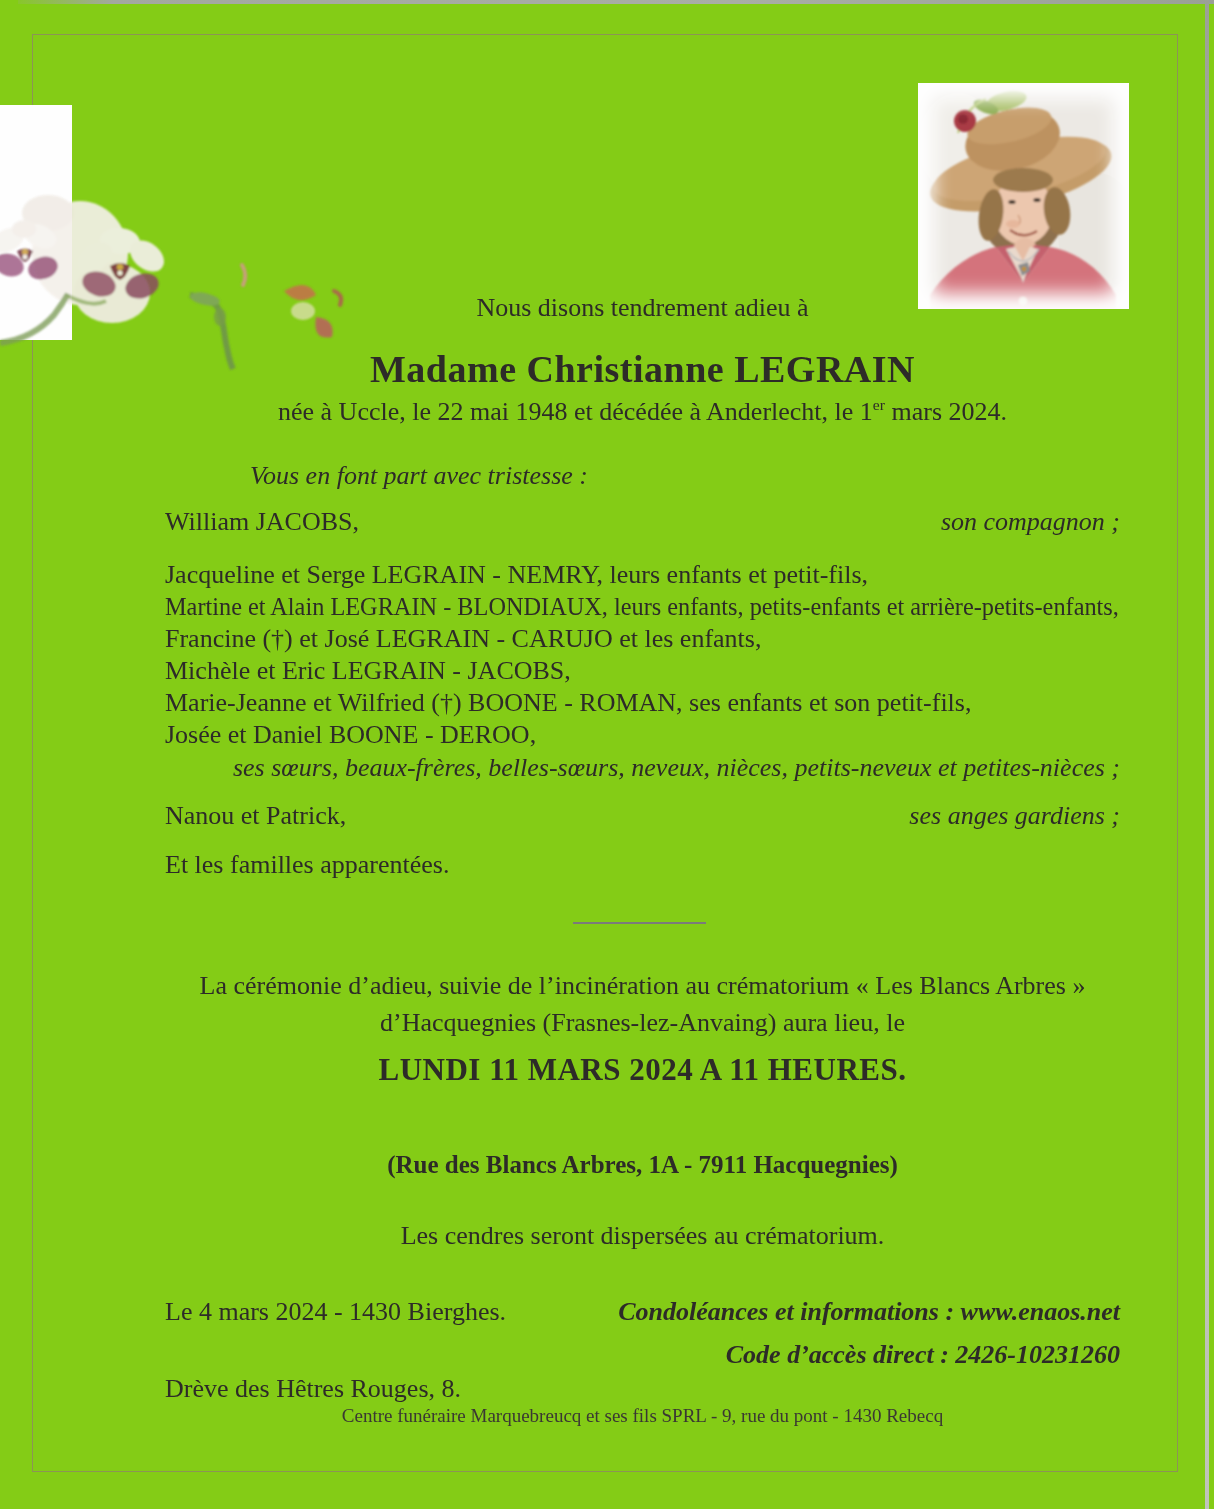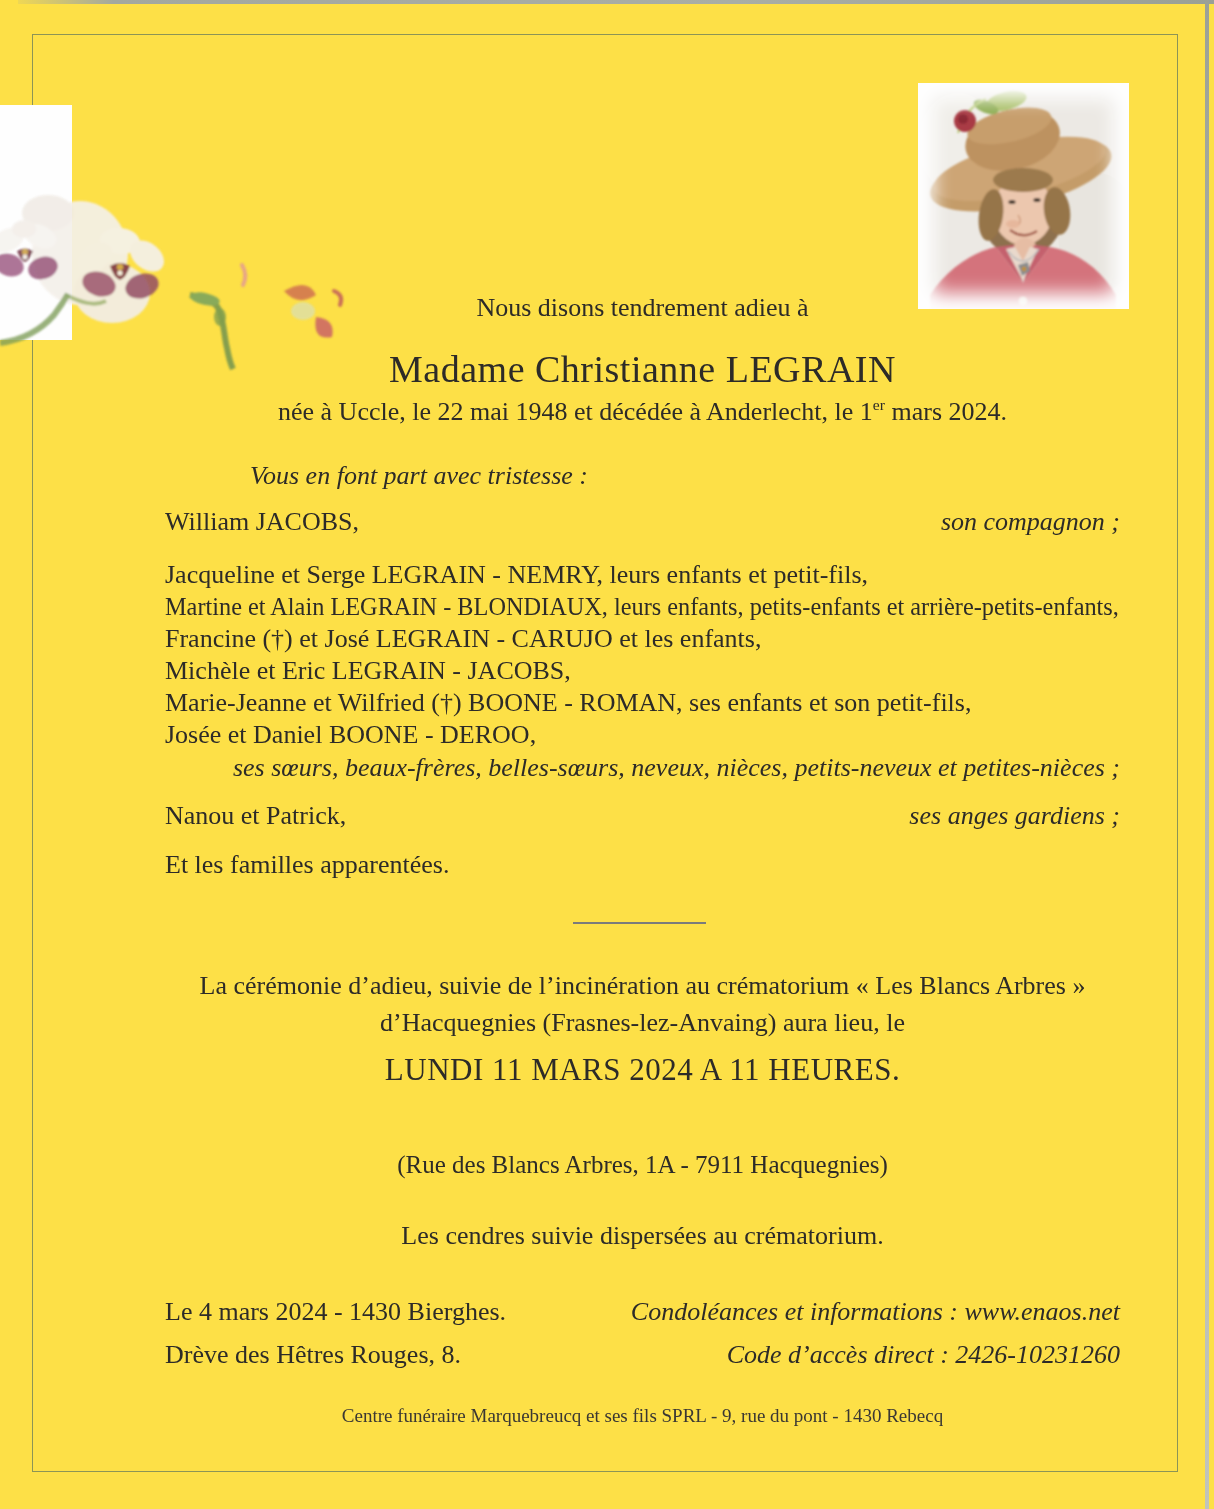--- a/index.html
+++ b/index.html
@@ -1,32 +1,32 @@
 <!DOCTYPE html>
 <html><head>
 <meta charset="utf-8">
 <style>
   html,body { margin:0; padding:0; background:#e9e9e9; }
   .page {
     position:relative; width:1214px; height:1509px; margin:0 auto;
-    background:#fde047; overflow:hidden;
+    background:#84cc16; overflow:hidden;
     font-family:"Liberation Serif", serif; color:#2d2b28;
   }
   
   .scan-edge-top { position:absolute; left:18px; top:0; right:0; height:4px;
     background:linear-gradient(to right, rgba(160,165,155,.15), #a3a89f 8%, #a9aea5 60%, #9aa096); }
   .scan-edge-right { position:absolute; top:0; bottom:0; left:1205px; width:4px;
     background:linear-gradient(to bottom, #9ba197, #b4b9b0 40%, #c0c4bb); }
   
   .frame { position:absolute; left:32px; top:34px; width:1144px; height:1436px;
     border:1.6px solid #8c9456; }
   .txt { position:absolute; white-space:nowrap; }
   .ctr { left:90px; width:1105px; text-align:center; }
   .it  { font-style:italic; }
-  .bd  { font-weight:normal; }
+  .bd  { font-weight:bold; }
   .s26 { font-size:26px; line-height:30px; }
   .s25 { font-size:25px; line-height:29px; }
   .s38 { font-size:38px; line-height:42px; letter-spacing:.5px; }
   .s31 { font-size:31px; line-height:35px; letter-spacing:.5px; }
   .s19 { font-size:19px; line-height:23px; color:#3a3733; }
   .rgt { right:94px; text-align:left; }
   .lft { left:165px; }
   .squeeze { display:inline-block; transform:scaleX(.935); transform-origin:0 50%; }
   .divider { position:absolute; left:573px; top:922px; width:133px; height:2px; background:#7b7b7b; }
   sup { font-size:60%; vertical-align:super; line-height:0; }
@@ -175,22 +175,22 @@
   <div class="txt lft s26" style="top:850px">Et les familles apparentées.</div>
 
   <div class="divider"></div>
 
   <div class="txt ctr s26" style="top:971px">La cérémonie d’adieu, suivie de l’incinération au crématorium « Les Blancs Arbres »</div>
   <div class="txt ctr s26" style="top:1008px">d’Hacquegnies (Frasnes-lez-Anvaing) aura lieu, le</div>
 
   <div class="txt ctr s31 bd" style="top:1052px">LUNDI 11 MARS 2024 A 11 HEURES.</div>
   <div class="txt ctr s25 bd" style="top:1150px">(Rue des Blancs Arbres, 1A - 7911 Hacquegnies)</div>
 
-  <div class="txt ctr s26" style="top:1221px">Les cendres suivie dispersées au crématorium.</div>
+  <div class="txt ctr s26" style="top:1221px">Les cendres seront dispersées au crématorium.</div>
 
   <div class="txt lft s26" style="top:1297px">Le 4 mars 2024 - 1430 Bierghes.</div>
-  <div class="txt lft s26" style="top:1340px">Drève des Hêtres Rouges, 8.</div>
+  <div class="txt lft s26" style="top:1374px">Drève des Hêtres Rouges, 8.</div>
   <div class="txt rgt it bd s26" style="top:1297px">Condoléances et informations : www.enaos.net</div>
   <div class="txt rgt it bd s26" style="top:1340px">Code d’accès direct : 2426-10231260</div>
 
   <div class="txt ctr s19" style="top:1404px">Centre funéraire Marquebreucq et ses fils SPRL - 9, rue du pont - 1430 Rebecq</div>
 
 </div>
 
 </body></html>

